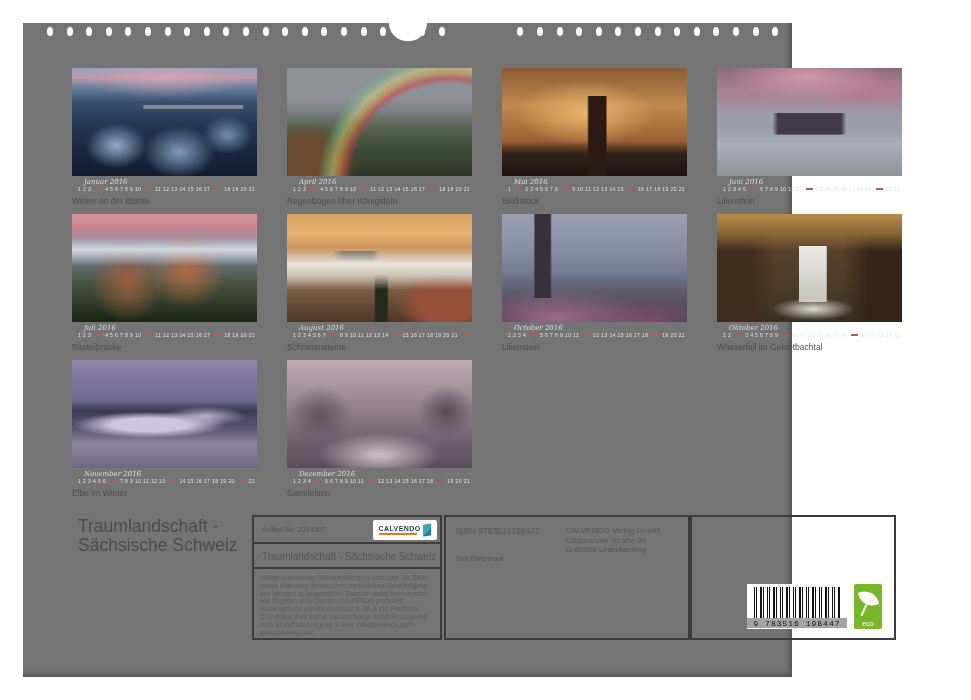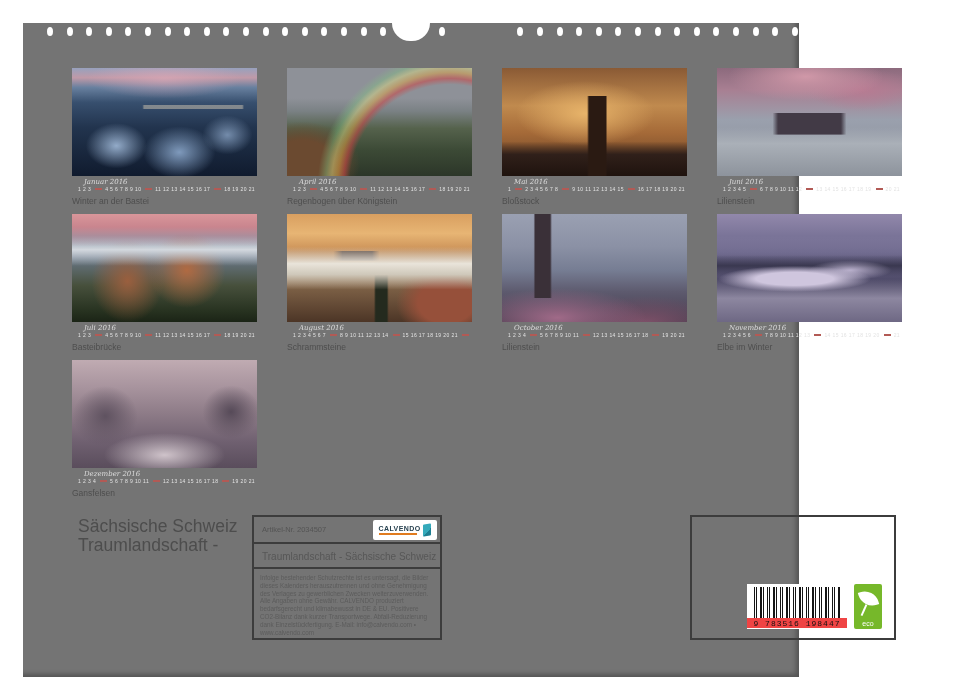--- a/index.html
+++ b/index.html
@@ -5,21 +5,20 @@
   html,body{margin:0;padding:0;}
   body{
     width:971px;height:700px;position:relative;overflow:hidden;
     background:#ffffff;
     font-family:"Liberation Sans", sans-serif;
   }
   .page{
     position:absolute;left:23px;top:23px;width:769px;height:654px;
     background:#747474;
     box-shadow: inset -6px -6px 5px -3px rgba(0,0,0,.28);
-    padding-left: 7px;
   }
   
   .hole{position:absolute;top:4px;width:6px;height:9px;border-radius:50%;background:#fff;}
   .notch{position:absolute;top:0;left:50%;transform:translateX(-50%);
     width:38px;height:18px;background:#fff;border-radius:0 0 19px 19px;}
   
   .grid{position:absolute;left:49px;top:45px;width:830px;
     display:grid;grid-template-columns:repeat(4,185px);column-gap:30px;row-gap:8px;}
   .cell{width:185px;}
   .photo{width:185px;height:108px;background-color:#333;}
@@ -116,21 +115,21 @@
   .b1-title{position:absolute;left:8px;top:7px;font-size:10px;color:#575757;}
   .legal{padding:5px 6px;font-size:6.3px;line-height:7.8px;color:#5c5c5c;}
   .isbn{position:absolute;left:10px;top:9px;font-size:8.5px;color:#575757;}
   .author{position:absolute;left:10px;top:38px;font-size:7px;color:#565656;}
   .publisher{position:absolute;left:120px;top:9px;font-size:8px;line-height:9.5px;color:#565656;}
   
   .barcode{position:absolute;left:55px;top:67px;width:100px;height:45px;background:#fff;}
   .bars{position:absolute;left:7px;right:7px;top:3px;bottom:11px;
     background:repeating-linear-gradient(90deg,#141414 0 1px,transparent 1px 2px,#141414 2px 3px,transparent 3px 6px,#141414 6px 8px,transparent 8px 9px,#141414 9px 10px,transparent 10px 13px);}
   .bc-num{position:absolute;left:0;right:0;bottom:1px;text-align:center;
-    font:8px "Liberation Mono", monospace;letter-spacing:1px;color:#111;background:#ef4444;padding-top:1px;}
+    font:8px "Liberation Mono", monospace;letter-spacing:1px;color:#111;background:#a3a3a3;padding-top:1px;}
   .eco{position:absolute;left:162px;top:67px;width:28px;height:45px;background:#76b82a;border-radius:2px;}
   .leaf{position:absolute;left:6px;top:6px;width:17px;height:17px;background:#fff;border-radius:0 85% 0 85%;transform:rotate(-18deg);}
   .leaf-stem{position:absolute;left:9px;top:20px;width:1.5px;height:12px;background:#fff;transform:rotate(24deg);}
   .eco-txt{position:absolute;left:0;right:0;bottom:2px;text-align:center;font-size:7px;color:#fff;}
 </style>
 </head>
 <body>
 
 <div class="page">
   <div id="holes">
@@ -224,59 +223,74 @@
     <div class="caption">Schrammsteine</div>
   </div>
 
 <div class="cell">
     <div class="photo art-m9"></div>
     <div class="mscript">October 2016</div>
     <div class="days"><span class="wk">1 2 3 4</span><span class="wsep"></span><span class="wk">5 6 7 8 9 10 11</span><span class="wsep"></span><span class="wk">12 13 14 15 16 17 18</span><span class="wsep"></span><span class="wk">19 20 21 22 23 24 25</span></div>
     <div class="caption">Lilienstein</div>
   </div>
 
+<div class="cell">
+    <div class="photo art-m10"></div>
+    <div class="mscript">Oktober 2016</div>
+    <div class="days"><span class="wk">1 2</span><span class="wsep"></span><span class="wk">3 4 5 6 7 8 9</span><span class="wsep"></span><span class="wk">10 11 12 13 14 15 16</span><span class="wsep"></span><span class="wk">17 18 19 20 21 22 23</span></div>
+    <div class="caption">Wasserfall im Gelobtbachtal</div>
+  </div>
 
 <div class="cell">
     <div class="photo art-m11"></div>
     <div class="mscript">November 2016</div>
     <div class="days"><span class="wk">1 2 3 4 5 6</span><span class="wsep"></span><span class="wk">7 8 9 10 11 12 13</span><span class="wsep"></span><span class="wk">14 15 16 17 18 19 20</span><span class="wsep"></span><span class="wk">21 22 23 24 25 26 27</span></div>
     <div class="caption">Elbe im Winter</div>
   </div>
 
 <div class="cell">
     <div class="photo art-m12"></div>
     <div class="mscript">Dezember 2016</div>
     <div class="days"><span class="wk">1 2 3 4</span><span class="wsep"></span><span class="wk">5 6 7 8 9 10 11</span><span class="wsep"></span><span class="wk">12 13 14 15 16 17 18</span><span class="wsep"></span><span class="wk">19 20 21 22 23 24 25</span></div>
     <div class="caption">Gansfelsen</div>
   </div>
 
 </div>
 
   <div class="big-title">
+    <div>Traumlandschaft -</div>
     <div>Sächsische Schweiz</div>
-    <div>Traumlandschaft -</div>
   </div>
 
   <div class="ibox" id="box1">
     <div class="b1-row1">
       <span class="artikel">Artikel-Nr. 2034507</span>
       <span class="cv-logo">
         <span class="cv-txt">
           <span class="cv-name">CALVENDO</span>
           <span class="cv-tag"></span>
         </span>
         <span class="cv-book"></span>
       </span>
     </div>
     <div class="b1-row2">
       <span class="b1-title">Traumlandschaft - Sächsische Schweiz</span>
     </div>
     <div class="legal">Infolge bestehender Schutzrechte ist es untersagt, die Bilder dieses Kalenders herauszutrennen und ohne Genehmigung des Verlages zu gewerblichen Zwecken weiterzuverwenden. Alle Angaben ohne Gewähr. CALVENDO produziert bedarfsgerecht und klimabewusst in DE &amp; EU. Positivere CO2-Bilanz dank kurzer Transportwege. Abfall-Reduzierung dank Einzelstückfertigung. E-Mail: info@calvendo.com • www.calvendo.com</div>
   </div>
 
+  <div class="ibox" id="box2">
+    <span class="isbn">ISBN 9783516198447</span>
+    <span class="author">Dirk Ehrentraut</span>
+    <span class="publisher">
+      <span>CALVENDO Verlag GmbH</span><br>
+      <span>Ottobrunner Straße 39</span><br>
+      <span>D-82008 Unterhaching</span>
+    </span>
+  </div>
 
   <div class="ibox" id="box3">
     <div class="barcode">
       <div class="bars"></div>
       <div class="bc-num">9 783516 198447</div>
     </div>
     <div class="eco">
       <div class="leaf"></div>
       <div class="leaf-stem"></div>
       <div class="eco-txt">eco</div>

